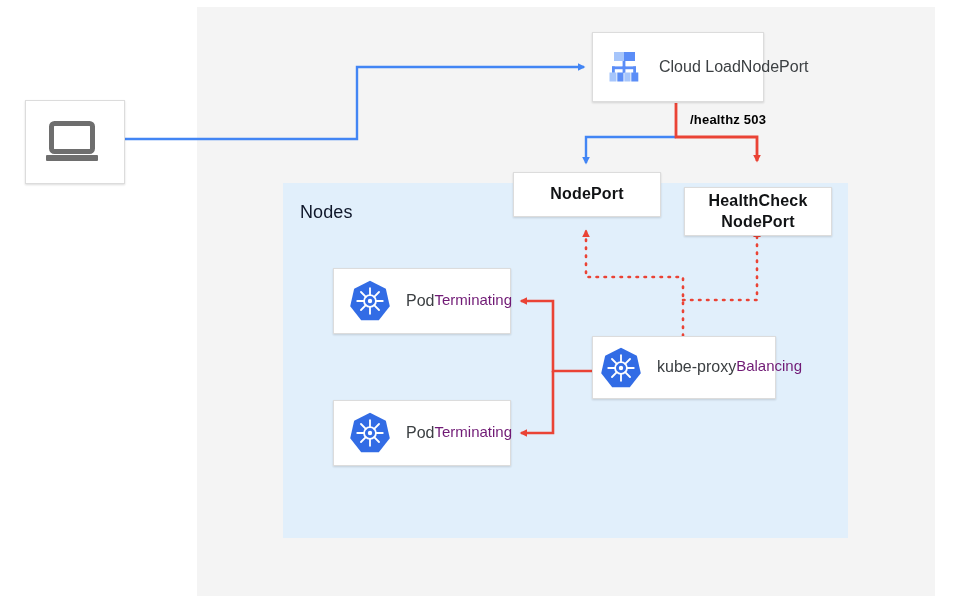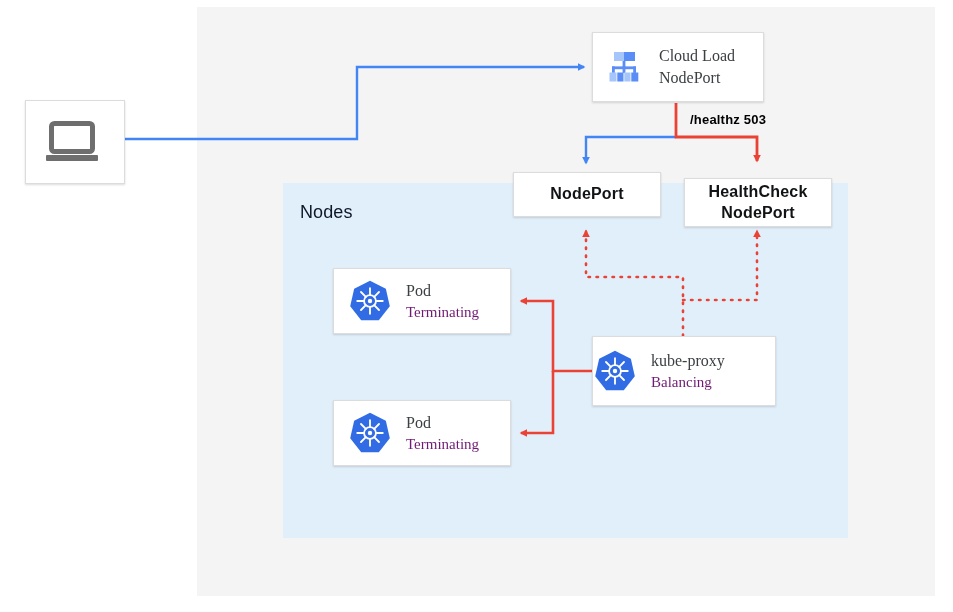--- a/index.html
+++ b/index.html
@@ -47,22 +47,21 @@
     position: absolute;
     background: #ffffff;
     border: 1px solid #dcdcdc;
     box-shadow: 0 1px 2px rgba(0,0,0,0.14);
     box-sizing: border-box;
     display: flex;
     align-items: center;
   }
   .card .texts {
     display: flex;
-    flex-direction: column;
-    font-family: Liberation Serif, serif;
+    flex-direction: row;
   }
   .title-main {
     font-size: 16px;
     color: #3c4043;
     line-height: 1.38;
     white-space: nowrap;
   }
   .title-sub {
     font-size: 15px;
     color: #701a75;
@@ -89,38 +88,38 @@
     left: 592px; top: 32px;
     width: 172px; height: 70px;
     padding-left: 10px;
   }
   #nodeport-box {
     left: 513px; top: 172px;
     width: 148px; height: 45px;
     justify-content: center;
   }
   #healthcheck-box {
-    left: 684px; top: 178px;
+    left: 684px; top: 187px;
     width: 148px; height: 49px;
     justify-content: flex-start;
   }
   #pod-box-1 {
     left: 333px; top: 268px;
     width: 178px; height: 66px;
     padding-left: 14px;
   }
   #pod-box-2 {
     left: 333px; top: 400px;
     width: 178px; height: 66px;
     padding-left: 14px;
   }
   #kubeproxy-box {
     left: 592px; top: 336px;
-    width: 184px; height: 70px;
-    padding-left: 0;
+    width: 184px; height: 63px;
+    padding-left: 6px;
   }
 
   .icon-slot {
     flex: 0 0 auto;
     display: flex;
     align-items: center;
     justify-content: center;
     margin-right: 14px;
   }
 

